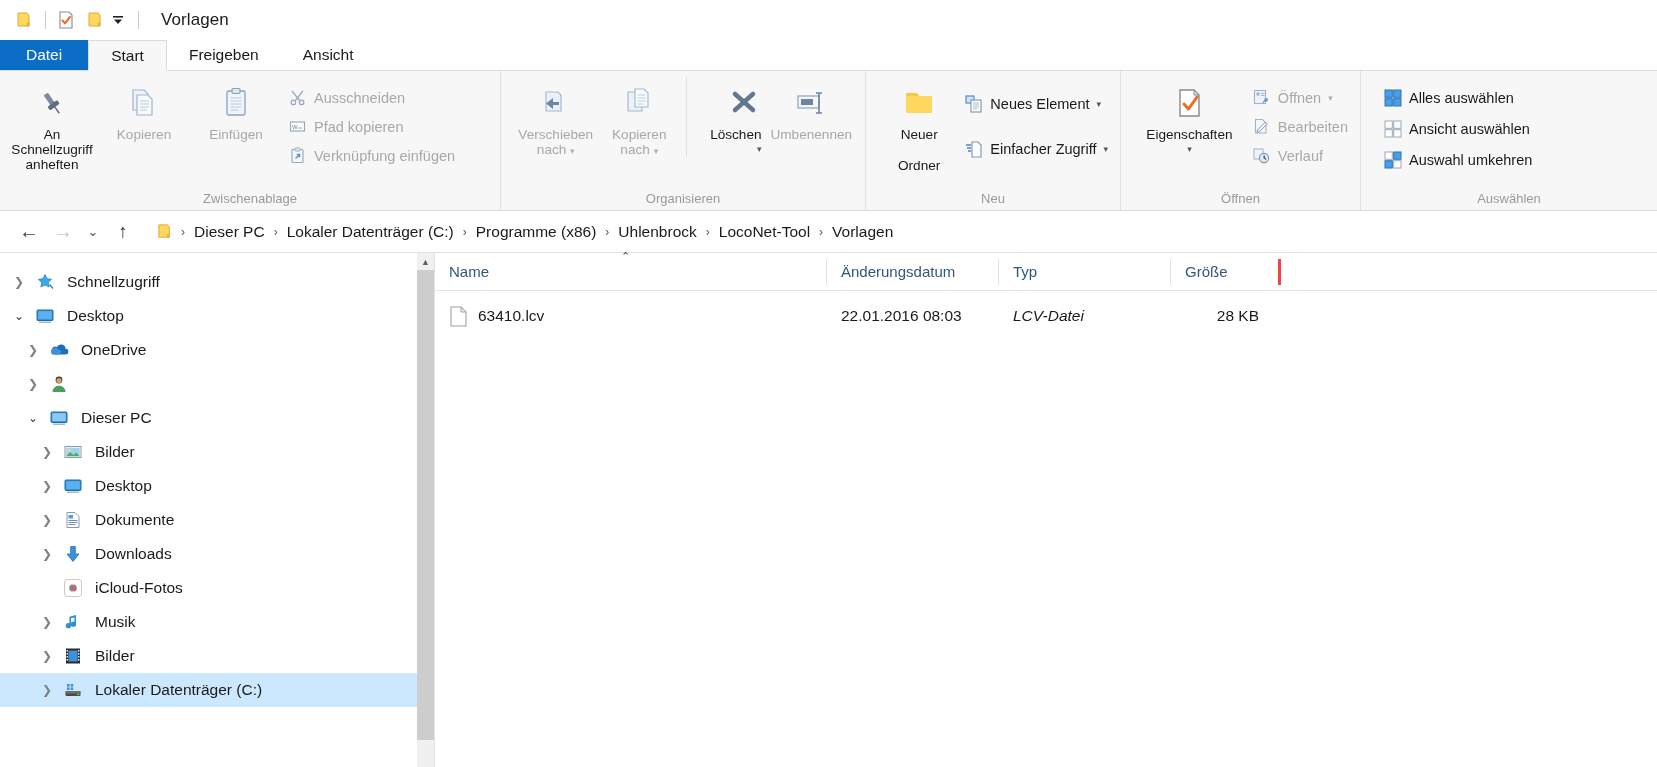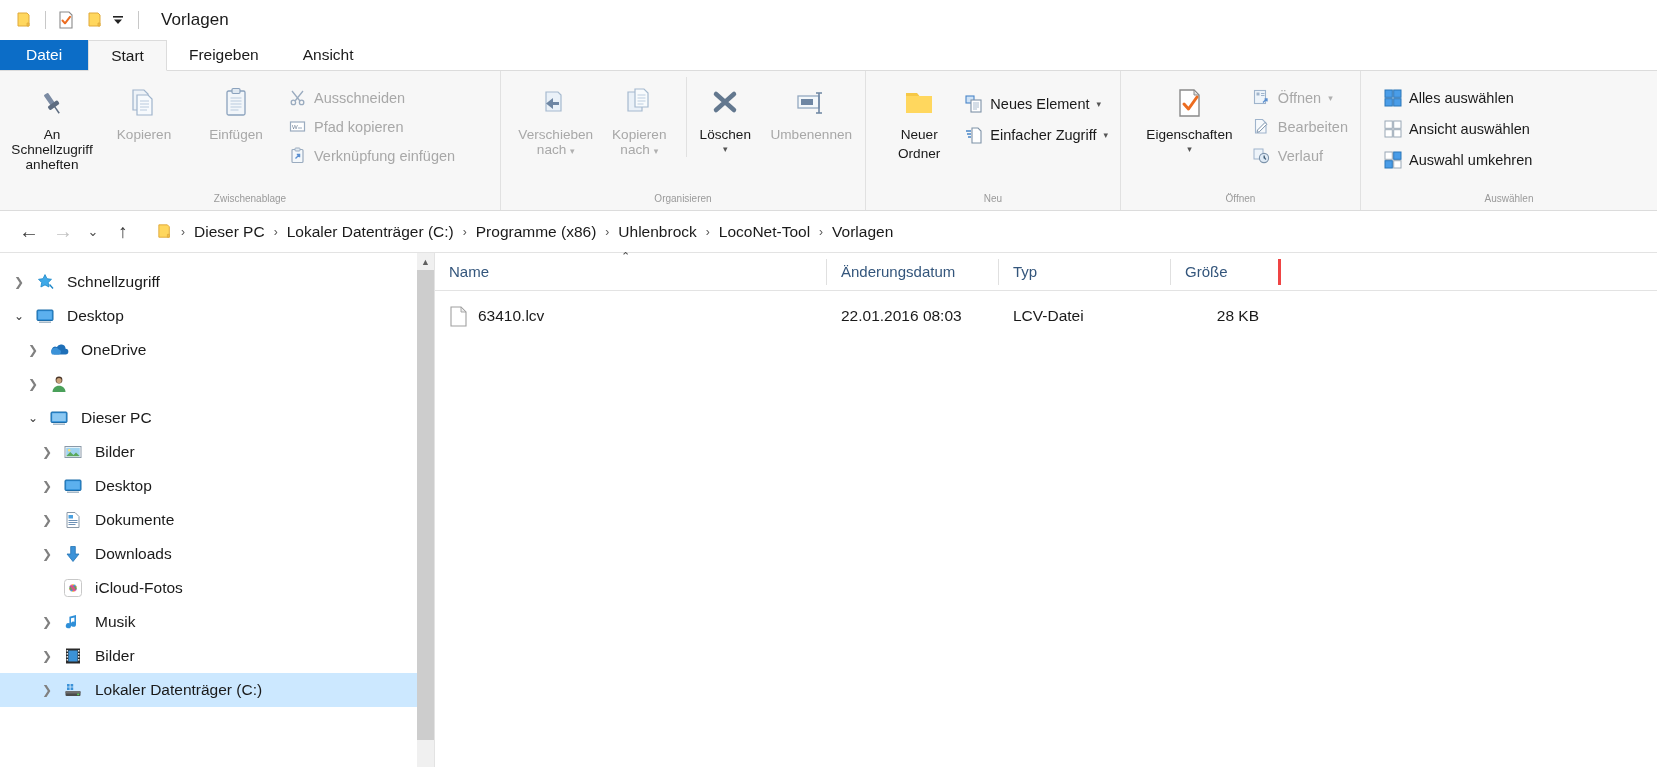--- a/index.html
+++ b/index.html
@@ -49,21 +49,21 @@
   #ribbon {
     height: 140px; background: #f7f7f7;
     border-bottom: 1px solid #dcdcdc;
     display: flex; align-items: stretch;
     position: relative;
   }
   .rgroup { display: flex; flex-direction: column; position: relative; padding-top: 6px; }
   .rgroup + .rgroup { border-left: 1px solid #e1e1e1; }
   .rgroup-body { flex: 1; display: flex; align-items: flex-start; padding: 0 6px; }
   .rgroup-label {
-    text-align: center; font-size: 10px; color: #9a9a9a;
+    text-align: center; font-size: 13px; color: #9a9a9a;
     padding-bottom: 5px; height: 22px; line-height: 22px;
   }
 
   .bigbtn {
     display: flex; flex-direction: column; align-items: center;
     width: 92px; padding: 6px 2px 0;
     font-size: 13.6px; line-height: 15px; text-align: center;
     color: #1a1a1a;
   }
   .bigbtn.dim { color: #a8a8a8; }
@@ -308,21 +308,21 @@
               </g>
           </svg>
         </span>
         <span class="lbl">Kopieren</span>
         <span class="lbl" style="margin-top:0">
           <span>nach</span>
           <span class="caret-dim">▾</span>
         </span>
       </div>
 
-      <div class="bigbtn" style="width:78px; border-left:1px solid #e1e1e1; margin-left:6px;">
+      <div class="bigbtn" style="width:78px; border-left:1px solid #e1e1e1; margin-left:6px;align-items:flex-end;">
         <span class="ico">
           <svg width="36" height="36" viewBox="0 0 36 36">
             <path d="M8 8l20 18M28 8L8 26" stroke="#5f7governance" stroke-width="0"></path>
             <path d="M9 9l18 16M27 9L9 25" stroke="#63788f" stroke-width="4.5" stroke-linecap="round"></path>
           </svg>
         </span>
         <span class="lbl">Löschen</span>
         <span class="caret-sm">▾</span>
       </div>
 
@@ -343,24 +343,24 @@
   <div class="rgroup" style="width:255px;">
     <div class="rgroup-body" style="padding-left:14px;">
       <div class="bigbtn" style="width:80px;">
         <span class="ico">
           <svg width="36" height="36" viewBox="0 0 36 36">
             <path d="M5 8h11l2.5 3H31v17H5z" fill="#f6c847"></path>
             <path d="M5 11h26v17H5z" fill="#ffd75e"></path>
           </svg>
         </span>
         <span class="lbl">Neuer</span>
-        <span class="lbl" style="margin-top:4px">Ordner</span>
-      </div>
-
-      <div class="smallcol" style="padding-top:14px; gap:6px;">
+        <span class="lbl" style="margin-top:16px">Ordner</span>
+      </div>
+
+      <div class="smallcol" style="padding-top:14px; gap:20px;">
         <div class="smallbtn">
           <span class="sico">
             <svg width="18" height="18" viewBox="0 0 18 18">
               <rect x="1" y="1" width="8" height="7" fill="#cfe3f7" stroke="#4a86c8" stroke-width="1.1"></rect>
               <rect x="6" y="5" width="10" height="12" fill="#fff" stroke="#7f93a8" stroke-width="1.1"></rect>
               <g stroke="#9fb3c8" stroke-width="0.9">
                   <path d="M8 8h6M8 10h6M8 12h6M8 14h4"></path>
                 </g>
             </svg>
           </span>
@@ -716,21 +716,21 @@
           <svg width="19" height="21" viewBox="0 0 19 21">
             <path d="M2 1h10l5 5v14H2z" fill="#fff" stroke="#a0a0a0" stroke-width="1.1"></path>
             <path d="M12 1l5 5h-5z" fill="#ececec" stroke="#a0a0a0" stroke-width=".9"></path>
           </svg>
         </span>
         <span>63410.lcv</span>
       </div>
       <div class="cell" style="width:172px;">
         <span>22.01.2016 08:03</span>
       </div>
-      <div class="cell" style="width:172px;">
+      <div class="cell" style="width:172px;font-style:italic;">
         <span>LCV-Datei</span>
       </div>
       <div class="cell right" style="width:110px;">
         <span>28 KB</span>
       </div>
     </div>
   </div>
 </div>
 
 </body></html>

